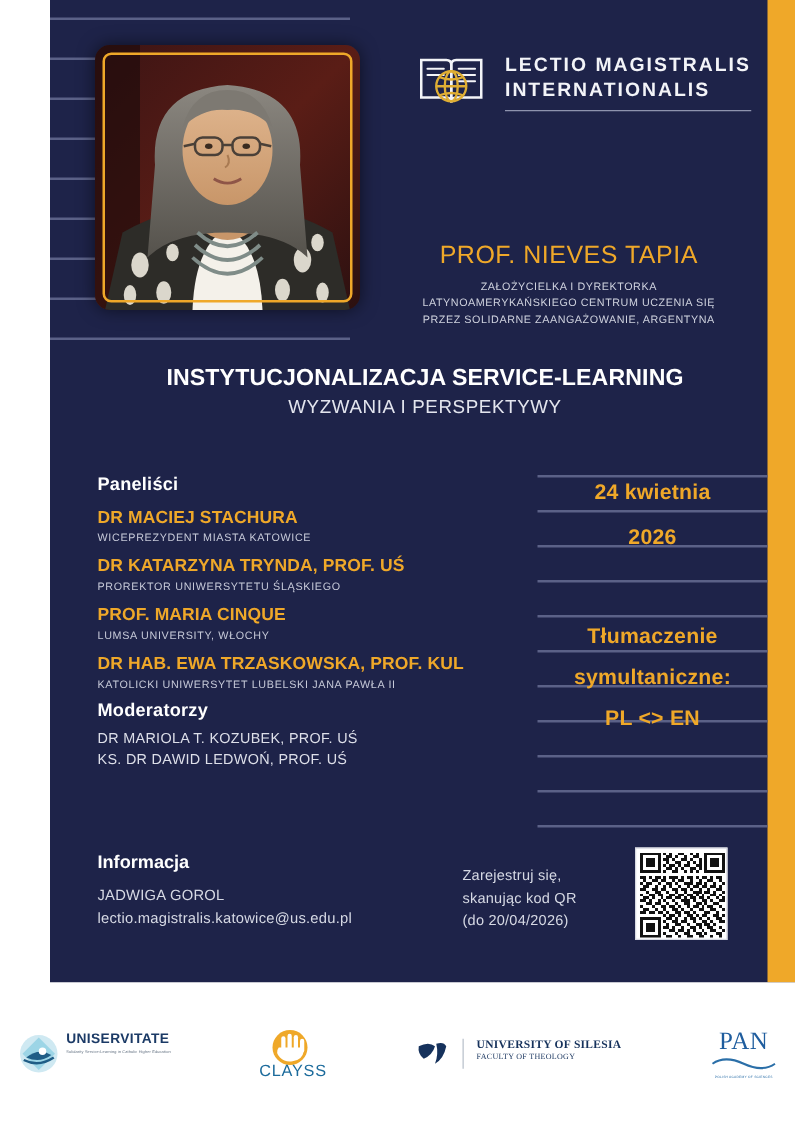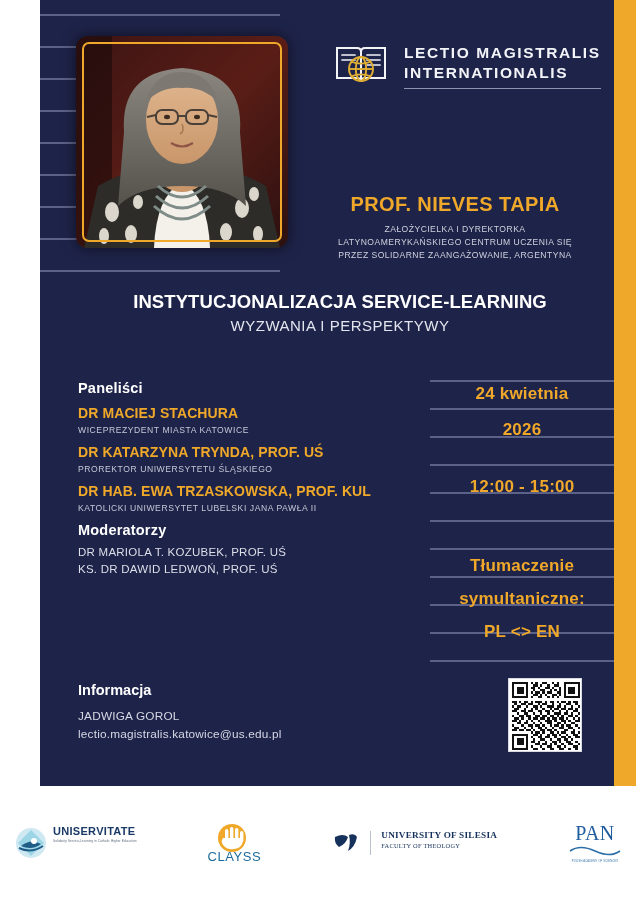--- a/index.html
+++ b/index.html
@@ -52,21 +52,21 @@
   .logo .words { padding-top:2px; }
   .logo .l1, .logo .l2 {
     color:#F3F4F8; font-weight:700; font-size:15.5px; letter-spacing:1.6px;
     line-height:1.28; white-space:nowrap;
   }
   .logo .urule { margin-top:5px; height:1.5px; background:#8E93AE; width:100%; }
 
   
   .speaker { position:absolute; left:256px; top:193px; width:318px; text-align:center; }
   .speaker .name {
-    color:#EFA829; font-weight:700; font-size:20px; letter-spacing:.4px;
+    color:#EFA829; font-weight:400; font-size:20px; letter-spacing:.4px;
   }
   .speaker .role {
     margin-top:7px; color:#CFD2DE; font-size:8.6px; letter-spacing:.45px;
     line-height:1.52; font-weight:500;
   }
 
   
   .title { position:absolute; left:26px; top:290px; width:548px; text-align:center; }
   .title .t1, .title .t2 {
     color:#FFFFFF; font-weight:700; font-size:18.5px; letter-spacing:.1px; line-height:1.32;
@@ -287,44 +287,52 @@
 
       <div>
         <div class="pname">DR MACIEJ STACHURA</div>
         <div class="paff">WICEPREZYDENT MIASTA KATOWICE</div>
       </div>
       <div>
         <div class="pname">DR KATARZYNA TRYNDA, PROF. UŚ</div>
         <div class="paff">PROREKTOR UNIWERSYTETU ŚLĄSKIEGO</div>
       </div>
       <div>
+        <div class="pname">PROF. MARIA CINQUE</div>
+        <div class="paff">LUMSA UNIVERSITY, WŁOCHY</div>
+      </div>
+      <div>
         <div class="pname">DR HAB. EWA TRZASKOWSKA, PROF. KUL</div>
         <div class="paff">KATOLICKI UNIWERSYTET LUBELSKI JANA PAWŁA II</div>
       </div>
 
       <div class="head2">Moderatorzy</div>
       <div class="mod">DR MARIOLA T. KOZUBEK, PROF. UŚ</div>
       <div class="mod">KS. DR DAWID LEDWOŃ, PROF. UŚ</div>
     </div>
 
     <div class="when">
       <div class="d1">24 kwietnia</div>
       <div class="d2">2026</div>
-      <div class="t">12:00 - 15:00</div>
       <div class="i1">Tłumaczenie</div>
       <div class="i2">symultaniczne:</div>
       <div class="i3">PL &lt;&gt; EN</div>
     </div>
 
     <div class="info">
       <div class="head">Informacja</div>
       <div class="line">JADWIGA GOROL</div>
       <div class="line">lectio.magistralis.katowice@us.edu.pl</div>
     </div>
 
+    <div class="register">
+      <div>Zarejestruj się,</div>
+      <div>skanując kod QR</div>
+      <div>(do 20/04/2026)</div>
+    </div>
 
     <div class="qr">
       <svg viewBox="0 0 29 29" shape-rendering="crispEdges">
         <rect width="29" height="29" fill="#fff"></rect>
         <g fill="#111">
           <path d="M0 0h7v1H0z M0 1h1v1H0z M6 1h1v1H6z M0 2h1v1H0z M2 2h3v1H2z M6 2h1v1H6z
                    M0 3h1v1H0z M2 3h3v1H2z M6 3h1v1H6z M0 4h1v1H0z M2 4h3v1H2z M6 4h1v1H6z
                    M0 5h1v1H0z M6 5h1v1H6z M0 6h7v1H0z"></path>
           <path d="M22 0h7v1h-7z M22 1h1v1h-1z M28 1h1v1h-1z M22 2h1v1h-1z M24 2h3v1h-3z M28 2h1v1h-1z
                    M22 3h1v1h-1z M24 3h3v1h-3z M28 3h1v1h-1z M22 4h1v1h-1z M24 4h3v1h-3z M28 4h1v1h-1z

